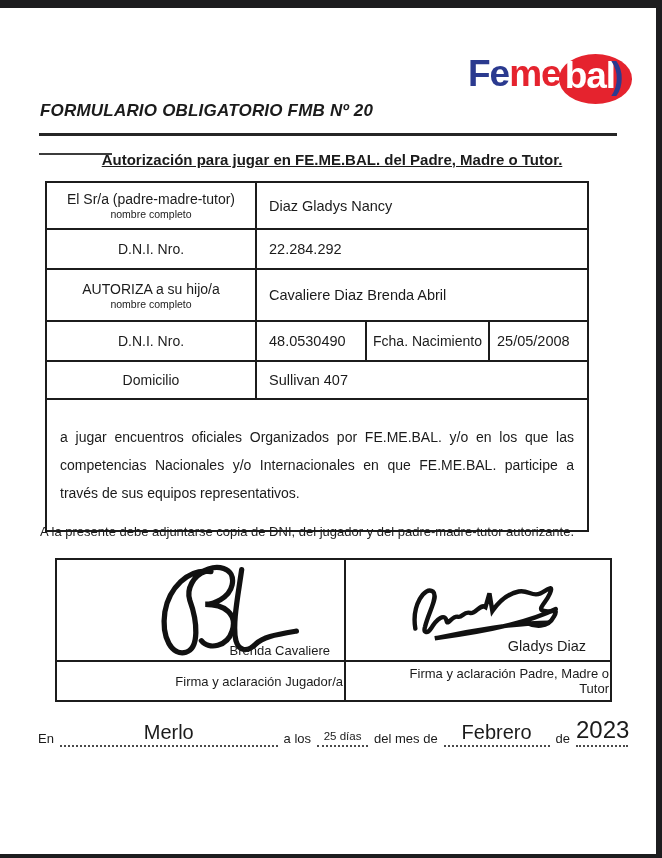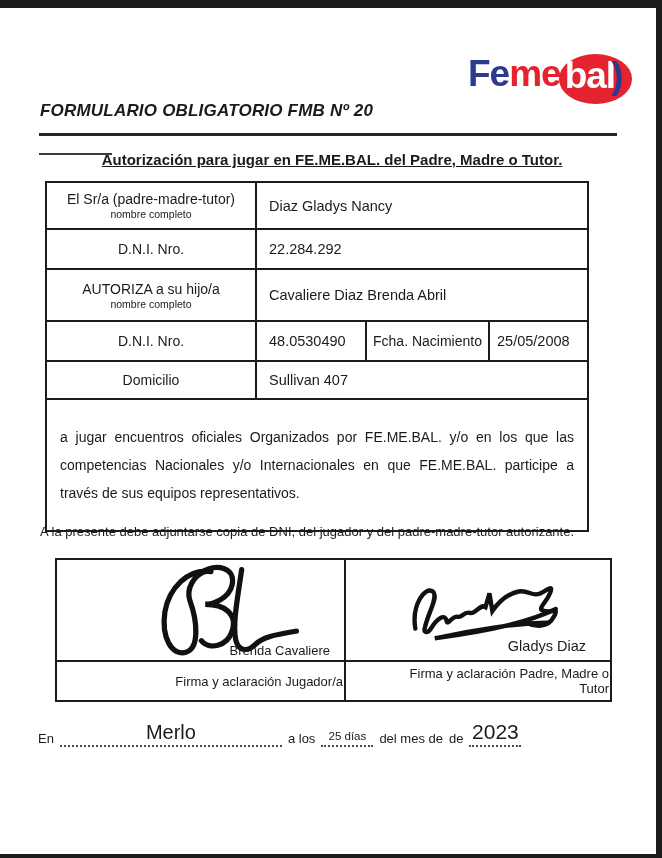--- a/index.html
+++ b/index.html
@@ -51,21 +51,21 @@
 
   
   .footer { position:absolute; top:716px; left:38px; width:590px; display:flex;
             align-items:flex-end; gap:6px; white-space:nowrap; }
   .fword { font-size:13px; padding-bottom:1px; }
   .dot { display:inline-block; border-bottom:2px dotted #4a4a4a; text-align:center; }
   .dot > span { position:relative; top:-1px; }
   .dot-city  { width:222px;margin-top:6px; } .dot-city  span { font-size:20px; }
   .dot-days  { width:52px;  } .dot-days  span { font-size:11.5px; }
   .dot-month { width:108px; } .dot-month span { font-size:20px; }
-  .dot-year  { width:52px;  } .dot-year  span { font-size:21px; }
+  .dot-year  { width:52px;  } .dot-year  span { font-size:24px; }
 </style>
 </head>
 <body>
 
 <div class="bar-top"></div>
 <div class="bar-right"></div>
 <div class="bar-bottom"></div>
 
 <div class="logo">
   <span class="lg-fe">Fe</span><span class="lg-me">me</span><span class="lg-oval"><span>bal</span><span class="lg-paren">)</span></span>
@@ -155,15 +155,16 @@
   </tr>
 </tbody>
   </table>
 
 <div class="footer">
   <span class="fword">En</span>
   <span class="dot dot-city"><span>Merlo</span></span>
   <span class="fword">a los</span>
   <span class="dot dot-days"><span>25 días</span></span>
   <span class="fword">del mes de</span>
+  <span class="dot dot-month"><span>Febrero</span></span>
   <span class="fword">de</span>
   <span class="dot dot-year"><span>2023</span></span>
 </div>
 
 </body></html>

